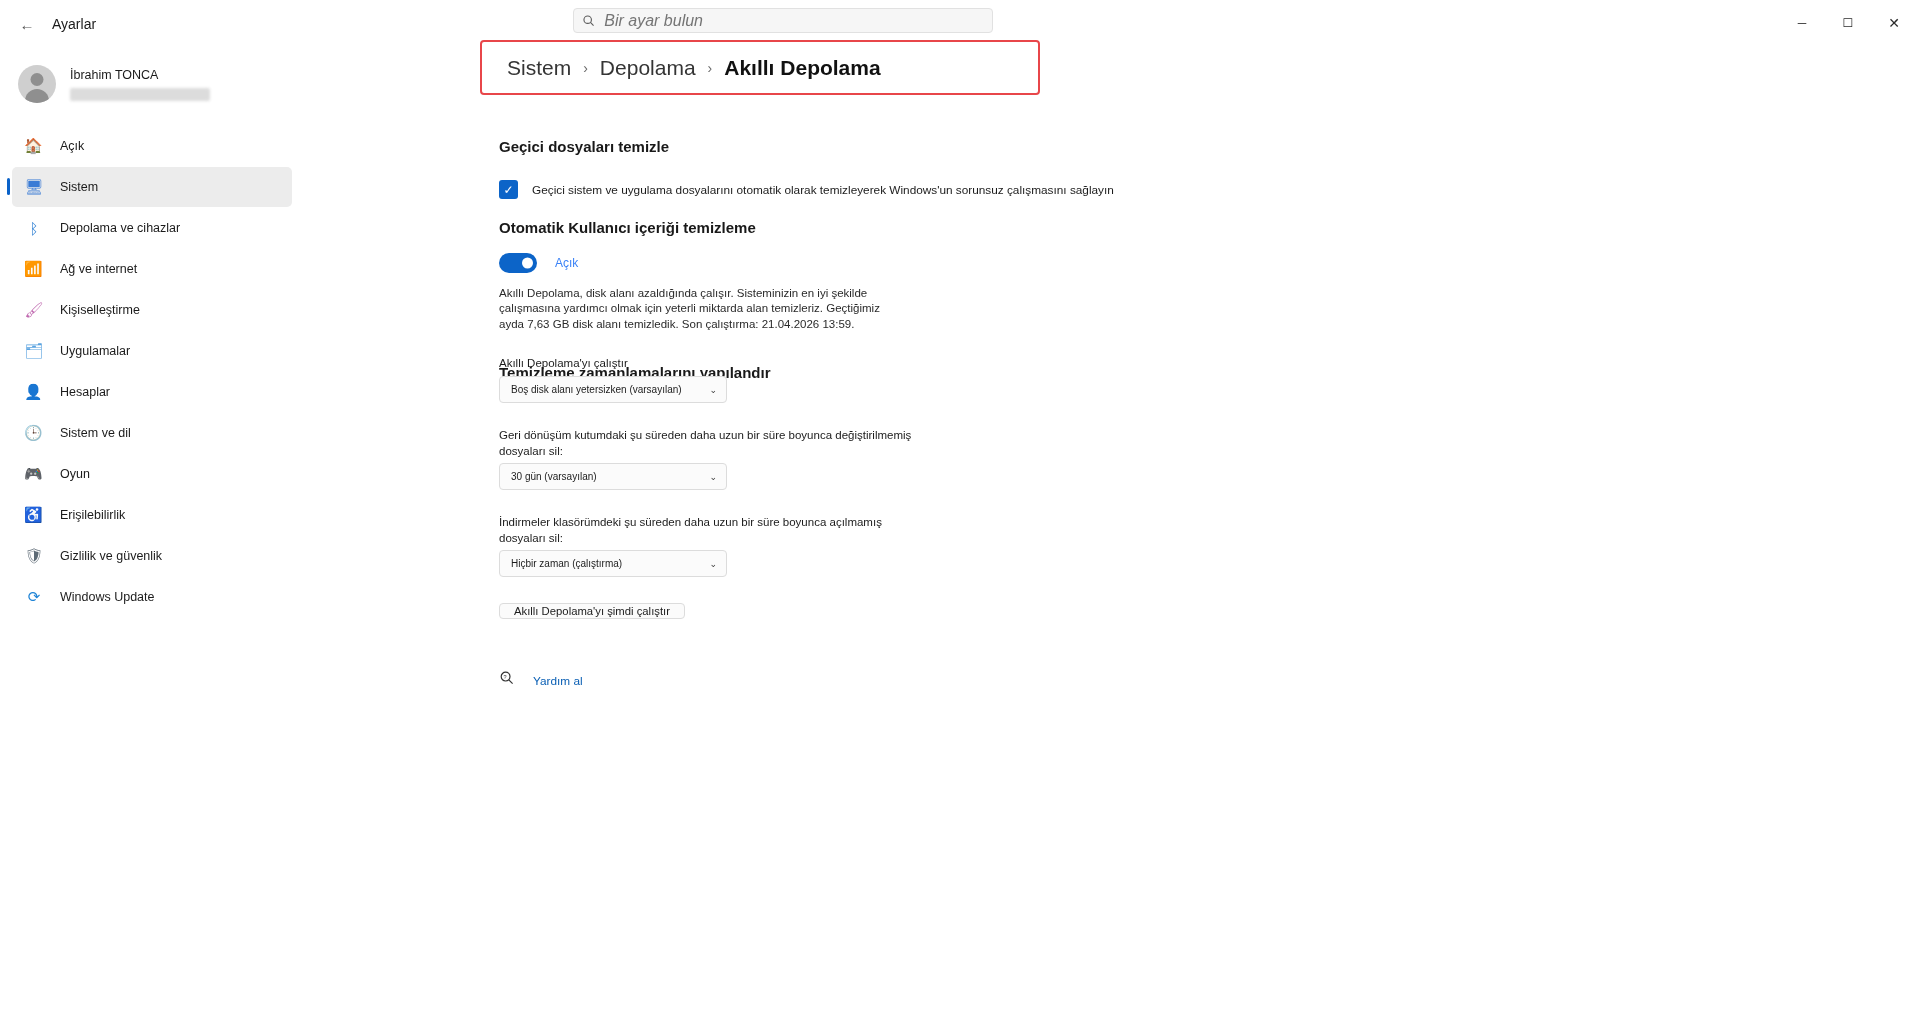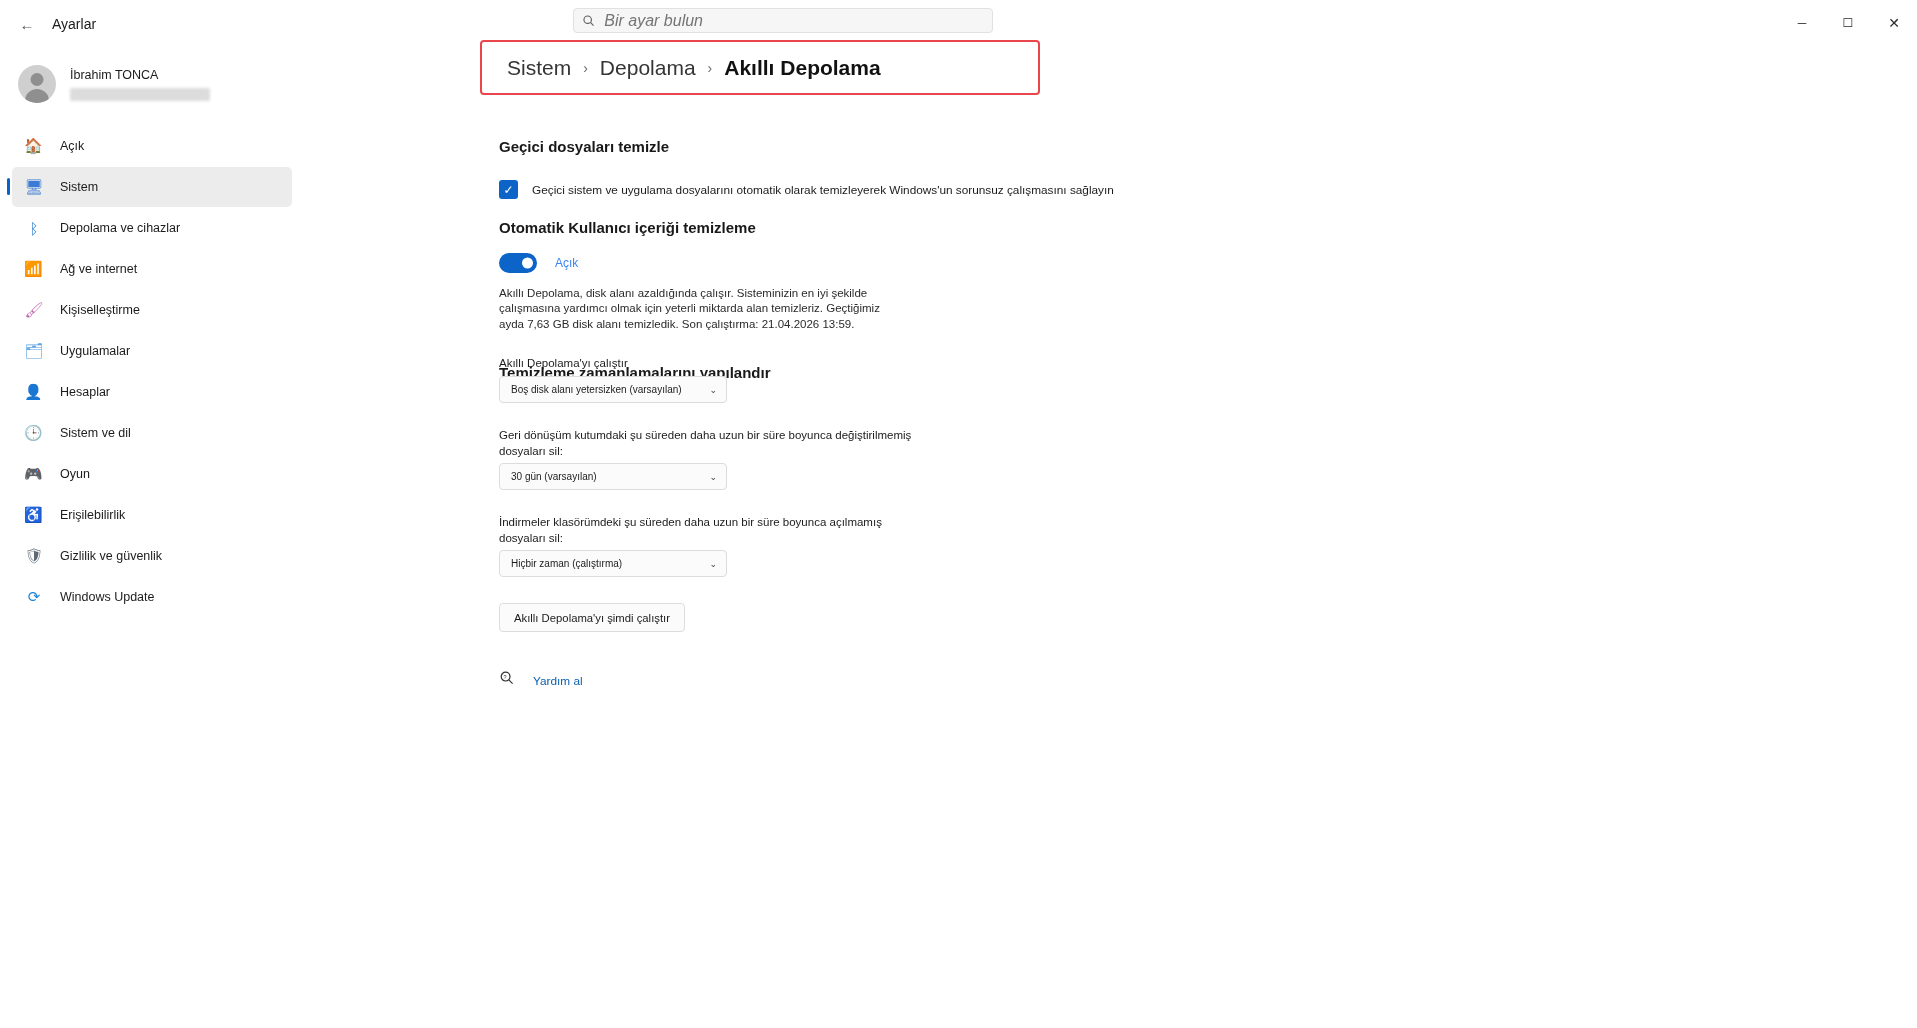--- a/index.html
+++ b/index.html
@@ -178,21 +178,21 @@
     padding: 0 9px 0 11px;
   }
   #c-run { top: 328px; }
   #c-recycle { top: 415px; }
   #c-downloads { top: 502px; }
   .combo-text { font-size: 10px; color: #1b1b1b; }
   .chev { font-size: 9px; color: #3c3c3c; }
 
   .run-now-btn {
     position: absolute; left: 199px; top: 555px;
-    height: 29px; padding: 0 14px;
+    height: 16px; padding: 0 14px;
     background: #fbfbfb; border: 1px solid #dcdcdc; border-radius: 4px;
     display: flex; align-items: center;
     font-size: 11.3px; color: #1b1b1b;
   }
 
   .help-row {
     position: absolute; left: 197px; top: 620px;
     display: flex; align-items: flex-end;
   }
   .help-icon {

